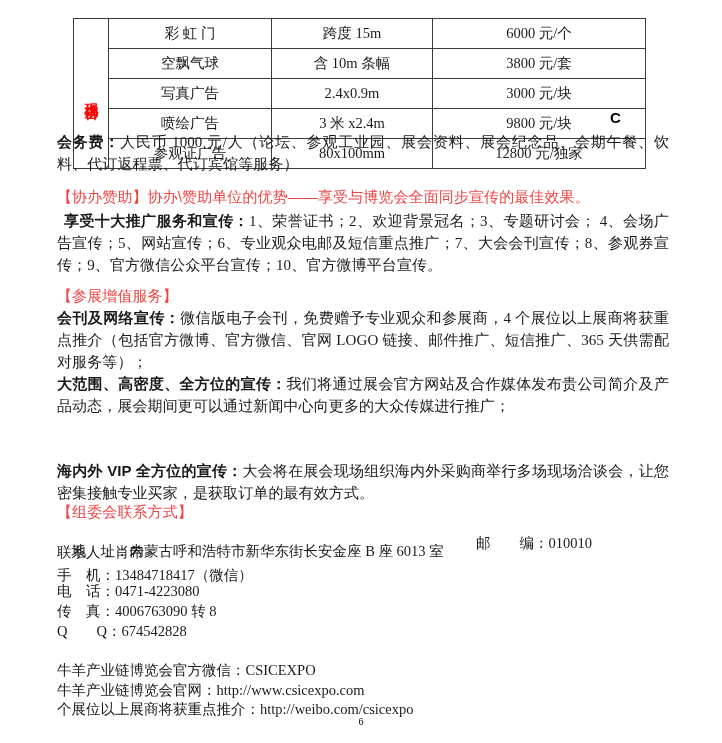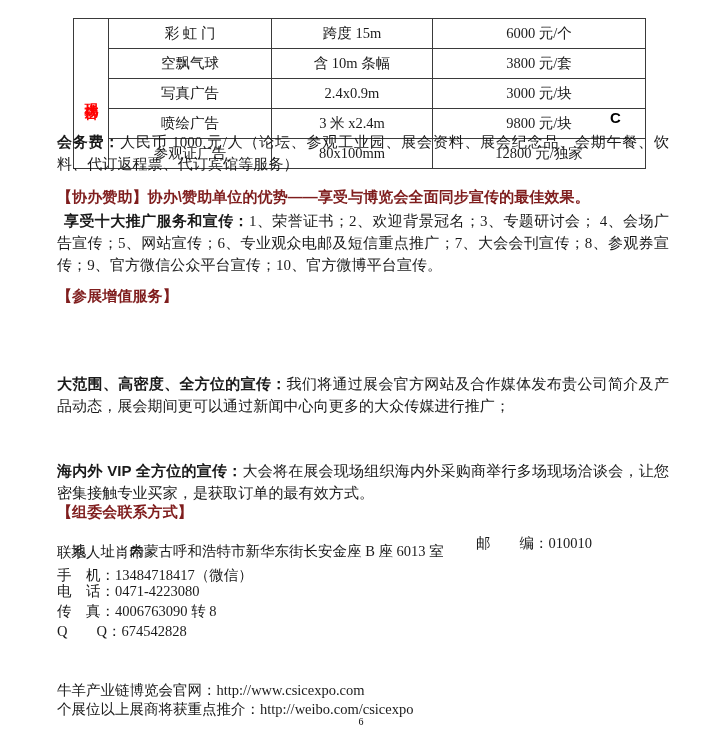--- a/index.html
+++ b/index.html
@@ -50,21 +50,21 @@
     position:absolute;left:57px;width:612px;margin:0;
     font-size:15px;line-height:21.8px;
     text-align:justify;
     letter-spacing:0.1px;
   }
   .lead{
     font-weight:bold;
     font-family:"Liberation Sans","DejaVu Sans",sans-serif;
   }
   .red{
-    color:#7f1d1d;font-weight:bold;
+    color:#ef4444;font-weight:normal;
     font-family:"Liberation Sans","DejaVu Sans",sans-serif;
   }
   .indent{text-indent:7px;}
   .cline{
     position:absolute;left:57px;width:640px;
     font-size:14.5px;line-height:19px;
     white-space:pre-wrap;
   }
   .postal{
     position:absolute;left:419px;top:0;
@@ -115,36 +115,38 @@
   <div class="c-mark">C</div>
 
   <p class="para" style="top:131px"><span class="lead">会务费：</span><span>人民币 1000 元/人（论坛、参观工业园、展会资料、展会纪念品、会期午餐、饮料、代订返程票、代订宾馆等服务）</span></p>
 
   <p class="para red" style="top:186px">【协办赞助】协办\赞助单位的优势——享受与博览会全面同步宣传的最佳效果。</p>
 
   <p class="para indent" style="top:210px"><span class="lead">享受十大推广服务和宣传：</span><span>1、荣誉证书；2、欢迎背景冠名；3、专题研讨会； 4、会场广告宣传；5、网站宣传；6、专业观众电邮及短信重点推广；7、大会会刊宣传；8、参观券宣传；9、官方微信公众平台宣传；10、官方微博平台宣传。</span></p>
 
   <p class="para red" style="top:285px">【参展增值服务】</p>
 
+  <p class="para" style="top:307px"><span class="lead">会刊及网络宣传：</span><span>微信版电子会刊，免费赠予专业观众和参展商，4 个展位以上展商将获重点推介（包括官方微博、官方微信、官网 LOGO 链接、邮件推广、短信推广、365 天供需配对服务等）；</span></p>
 
   <p class="para" style="top:373px"><span class="lead">大范围、高密度、全方位的宣传：</span><span>我们将通过展会官方网站及合作媒体发布贵公司简介及产品动态，展会期间更可以通过新闻中心向更多的大众传媒进行推广；</span></p>
 
 
   <p class="para" style="top:460px"><span class="lead">海内外 VIP 全方位的宣传：</span><span>大会将在展会现场组织海内外采购商举行多场现场洽谈会，让您密集接触专业买家，是获取订单的最有效方式。</span></p>
 
   <p class="para red" style="top:501px">【组委会联系方式】</p>
 
   <div class="cline" style="top:523px">
     <span>地　址：</span><span>内蒙古呼和浩特市新华东街长安金座 B 座 6013 室</span>
     <span class="postal"><span>邮　　编：</span><span>010010</span></span>
   </div>
 
   <div class="cline" style="top:543px"><span>联系人：</span><span>肖希</span></div>
   <div class="cline" style="top:566px"><span>手　机：</span><span>13484718417（微信）</span></div>
   <div class="cline" style="top:582px"><span>电　话：</span><span>0471-4223080</span></div>
   <div class="cline" style="top:602px"><span>传　真：</span><span>4006763090 转 8</span></div>
   <div class="cline" style="top:622px"><span>Q　　Q：</span><span>674542828</span></div>
+  <div class="cline" style="top:661px"><span>牛羊产业链博览会官方微信：</span><span>CSICEXPO</span></div>
   <div class="cline" style="top:681px"><span>牛羊产业链博览会官网：</span><span>http://www.csicexpo.com</span></div>
   <div class="cline" style="top:700px"><span>个展位以上展商将获重点推介：</span><span>http://weibo.com/csicexpo</span></div>
 
   <div class="pagenum">6</div>
 
 </div>
 
 </body></html>

